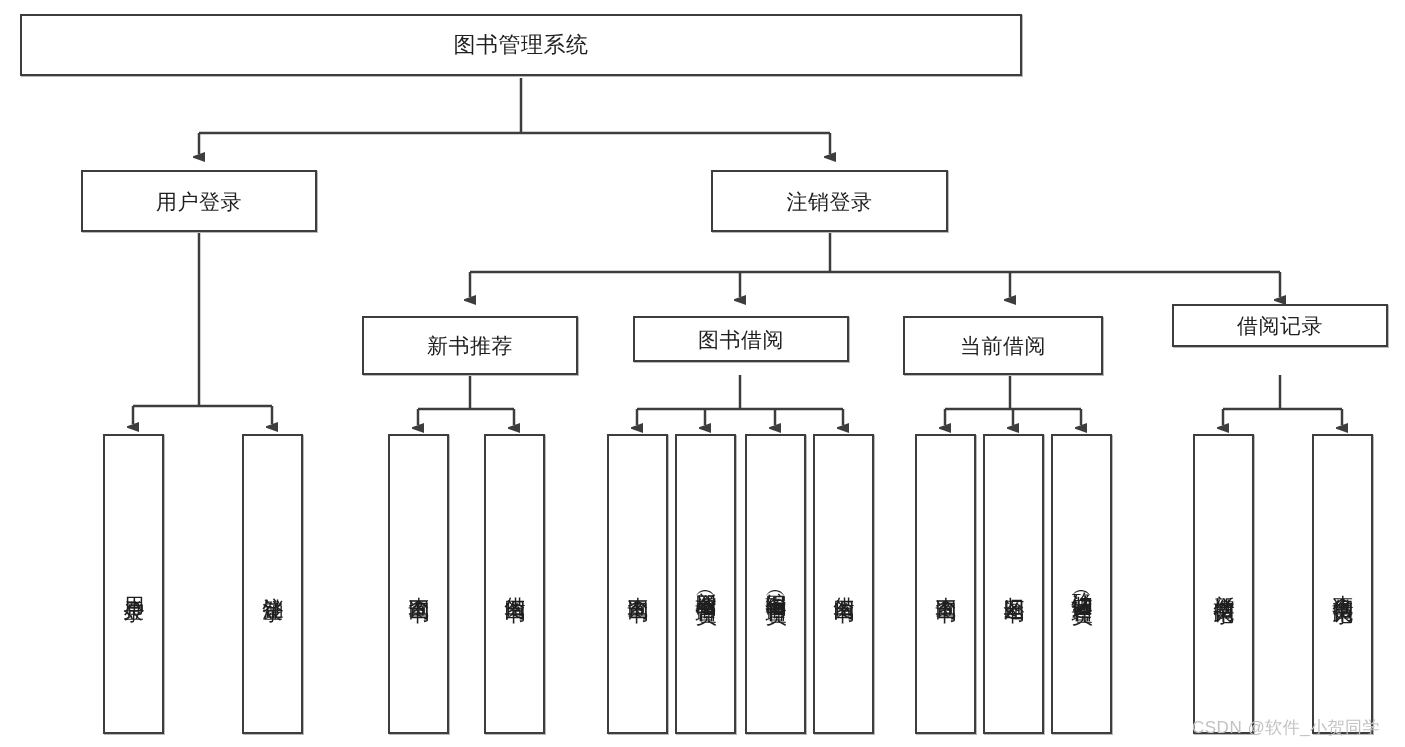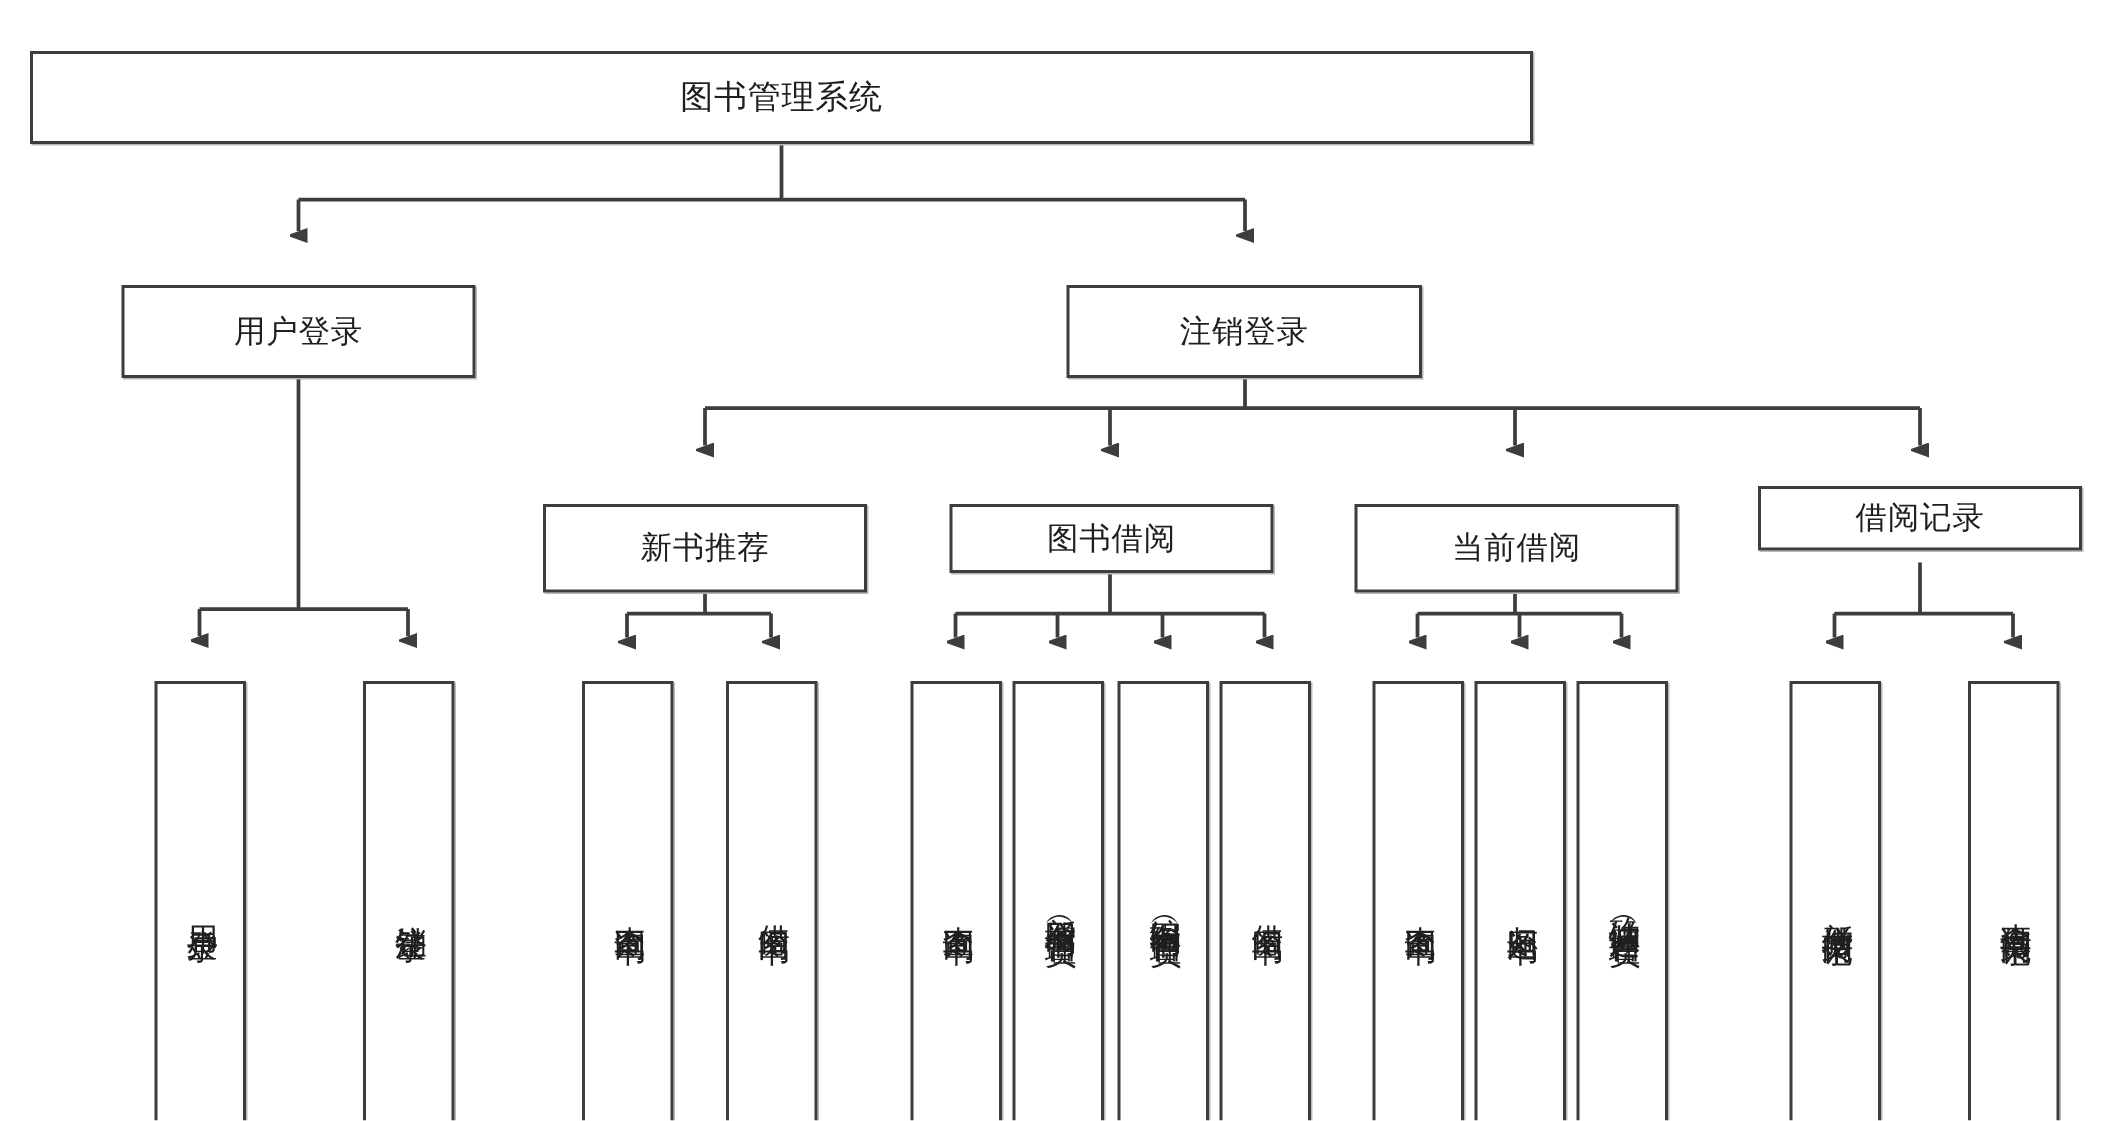--- a/index.html
+++ b/index.html
@@ -27,21 +27,20 @@
   }
   .node {
     position: absolute;
     box-sizing: border-box;
     background: #ffffff;
     border: 2px solid #3d3d3d;
     box-shadow: 1px 1px 0 0 #b9b9b9;
     display: flex;
     align-items: center;
     justify-content: center;
-    margin-top: 20px;
   }
   .node .label {
     color: #1f1f1f;
     letter-spacing: 0.5px;
     white-space: nowrap;
   }
   .node.horiz .label {
     font-size: 21px;
     line-height: 1;
   }
@@ -131,21 +130,21 @@
   <div class="node horiz" style="left:711px; top:170px; width:237px; height:62px;">
     <span class="label">注销登录</span>
   </div>
 
   <div class="node horiz" style="left:362px; top:316px; width:216px; height:59px;">
     <span class="label">新书推荐</span>
   </div>
   <div class="node horiz" style="left:633px; top:316px; width:216px; height:46px;">
     <span class="label">图书借阅</span>
   </div>
-  <div class="node horiz" style="left:903px; top:316px; width:216px; height:59px;align-items:center;">
+  <div class="node horiz" style="left:903px; top:316px; width:200px; height:59px;align-items:center;">
     <span class="label">当前借阅</span>
   </div>
   <div class="node horiz" style="left:1172px; top:304px; width:216px; height:43px;">
     <span class="label">借阅记录</span>
   </div>
 
   <div class="node vert" style="left:103px; top:434px; width:61px; height:300px;">
     <span class="label">用户登录</span>
   </div>
   <div class="node vert" style="left:242px; top:434px; width:61px; height:300px;">
@@ -182,14 +181,15 @@
     <span class="label">确认归还（管理员）</span>
   </div>
 
   <div class="node vert" style="left:1193px; top:434px; width:61px; height:300px;">
     <span class="label">新增借阅记录</span>
   </div>
   <div class="node vert" style="left:1312px; top:434px; width:61px; height:300px;">
     <span class="label">查询借阅记录</span>
   </div>
 
+  <div class="watermark" style="left:1192px; top:716px;">CSDN @软件_小贺同学</div>
 
 </div>
 
 </body></html>

